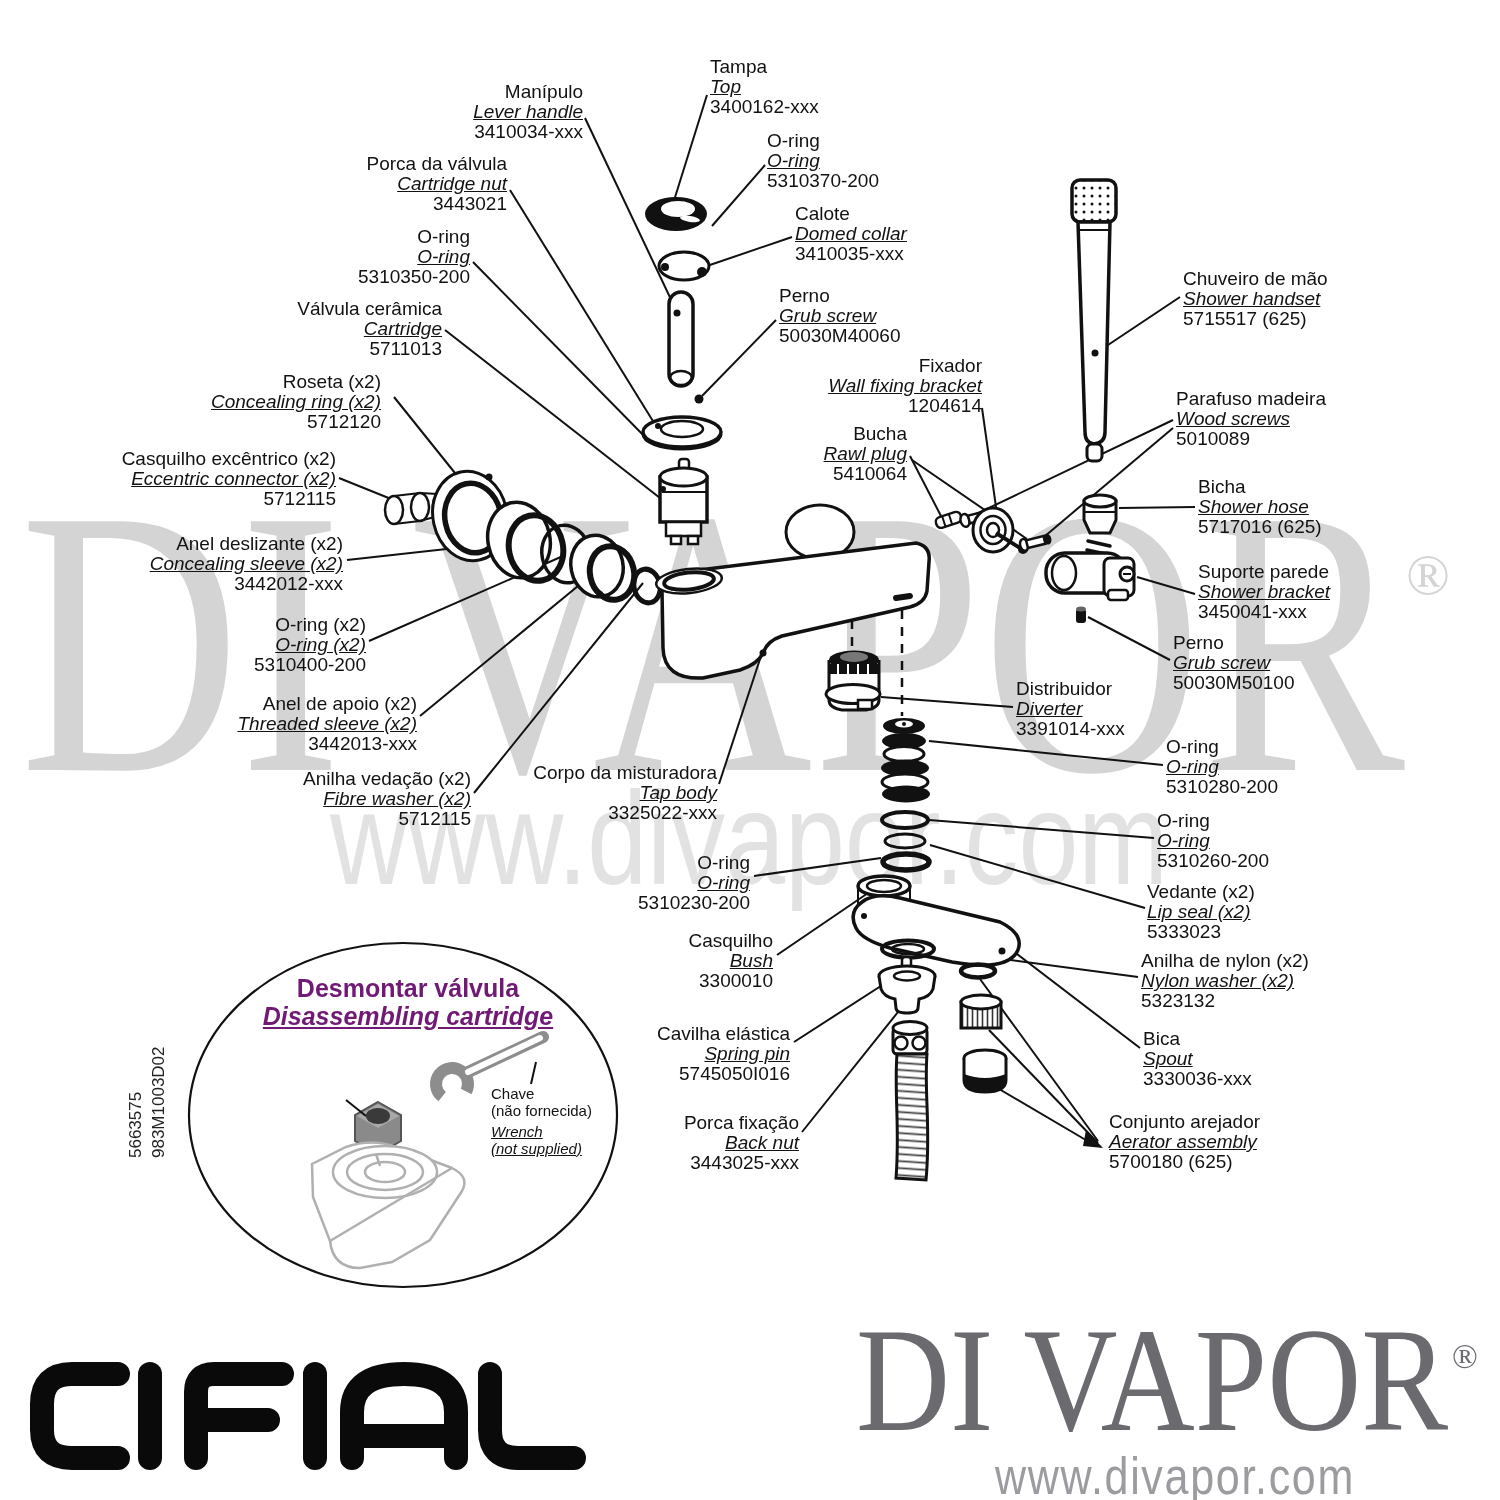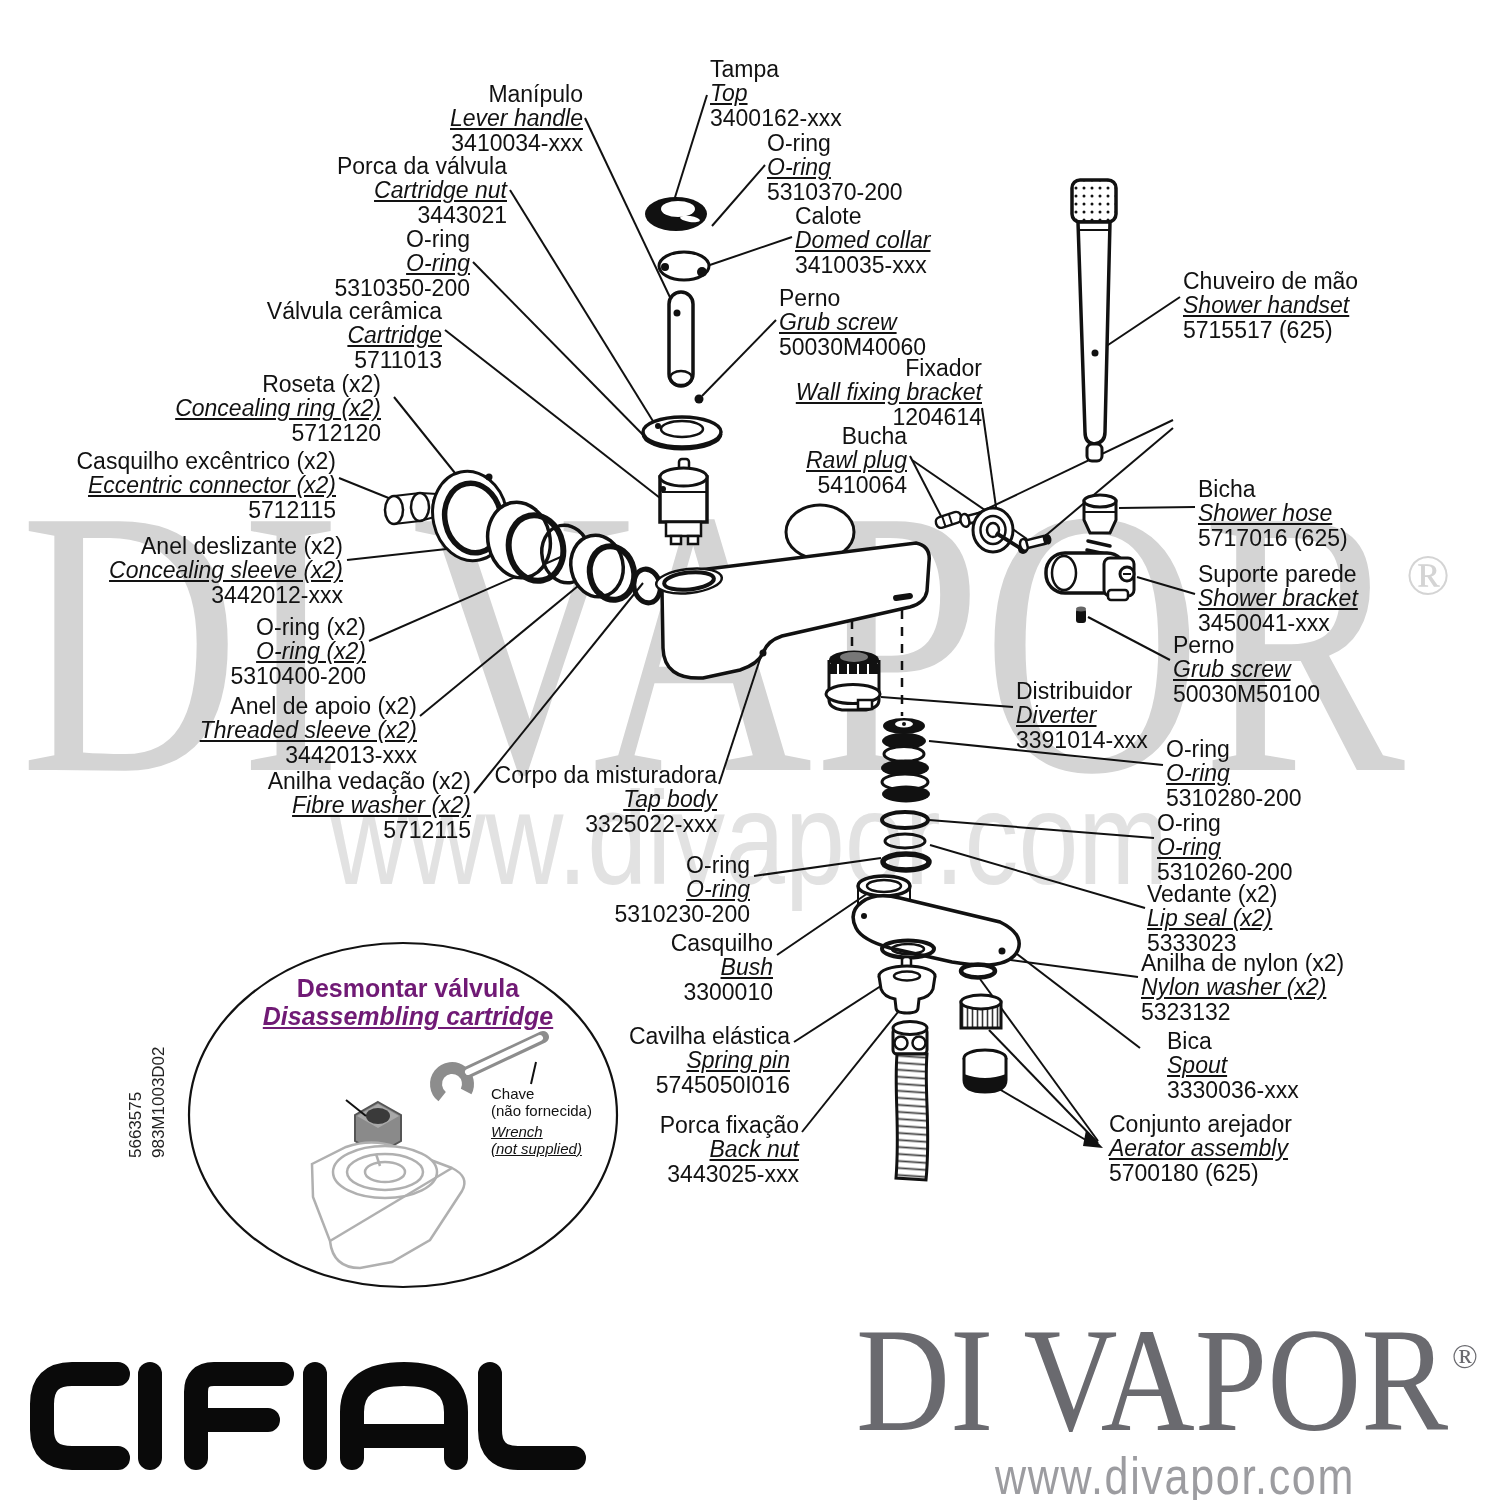--- a/index.html
+++ b/index.html
@@ -1,19 +1,19 @@
 <!DOCTYPE html>
 <html><head>
 <meta charset="utf-8">
 <style>
   html,body{margin:0;padding:0;background:#fff;}
   #canvas{position:relative;width:1500px;height:1500px;background:#fff;overflow:hidden;
           font-family:"Liberation Sans",sans-serif;}
   #diagram{position:absolute;left:0;top:0;}
-  .lbl{position:absolute;font-size:23px;line-height:1.06;color:#121212;white-space:nowrap;}
+  .lbl{position:absolute;font-size:19px;line-height:1.06;color:#121212;white-space:nowrap;}
   .lbl.r{text-align:right;}
   .en{font-style:italic;text-decoration:underline;}
   .ins{position:absolute;font-size:15px;line-height:1.1;color:#121212;white-space:nowrap;}
   .ins .gap{margin-top:5px;}
   .ins-title{position:absolute;font-size:25px;line-height:1.1;font-weight:bold;
              text-align:center;color:#701a75;white-space:nowrap;}
   .wm-serif{font-family:"Liberation Serif",serif;}
   .sans{font-family:"Liberation Sans",sans-serif;}
   
   .o{fill:#fff;stroke:#111;stroke-width:3;}
@@ -412,20 +412,25 @@
 <div class="lbl r" style="right:593px;top:424px">
       <div>Bucha</div>
       <div class="en">Rawl plug</div>
       <div>5410064</div>
     </div>
 <div class="lbl" style="left:1183px;top:269px">
       <div>Chuveiro de mão</div>
       <div class="en">Shower handset</div>
       <div>5715517 (625)</div>
     </div>
+<div class="lbl" style="left:1176px;top:389px">
+      <div>Parafuso madeira</div>
+      <div class="en">Wood screws</div>
+      <div>5010089</div>
+    </div>
 <div class="lbl" style="left:1198px;top:477px">
       <div>Bicha</div>
       <div class="en">Shower hose</div>
       <div>5717016 (625)</div>
     </div>
 <div class="lbl" style="left:1198px;top:562px">
       <div>Suporte parede</div>
       <div class="en">Shower bracket</div>
       <div>3450041-xxx</div>
     </div>
@@ -462,21 +467,21 @@
 <div class="lbl" style="left:1141px;top:951px">
       <div>Anilha de nylon (x2)</div>
       <div class="en">Nylon washer (x2)</div>
       <div>5323132</div>
     </div>
 <div class="lbl r" style="right:727px;top:931px">
       <div>Casquilho</div>
       <div class="en">Bush</div>
       <div>3300010</div>
     </div>
-<div class="lbl" style="left:1167px;top:1029px">
+<div class="lbl" style="left:1143px;top:1029px">
       <div>Bica</div>
       <div class="en">Spout</div>
       <div>3330036-xxx</div>
     </div>
 <div class="lbl r" style="right:710px;top:1024px">
       <div>Cavilha elástica</div>
       <div class="en">Spring pin</div>
       <div>5745050I016</div>
     </div>
 <div class="lbl" style="left:1109px;top:1112px">

